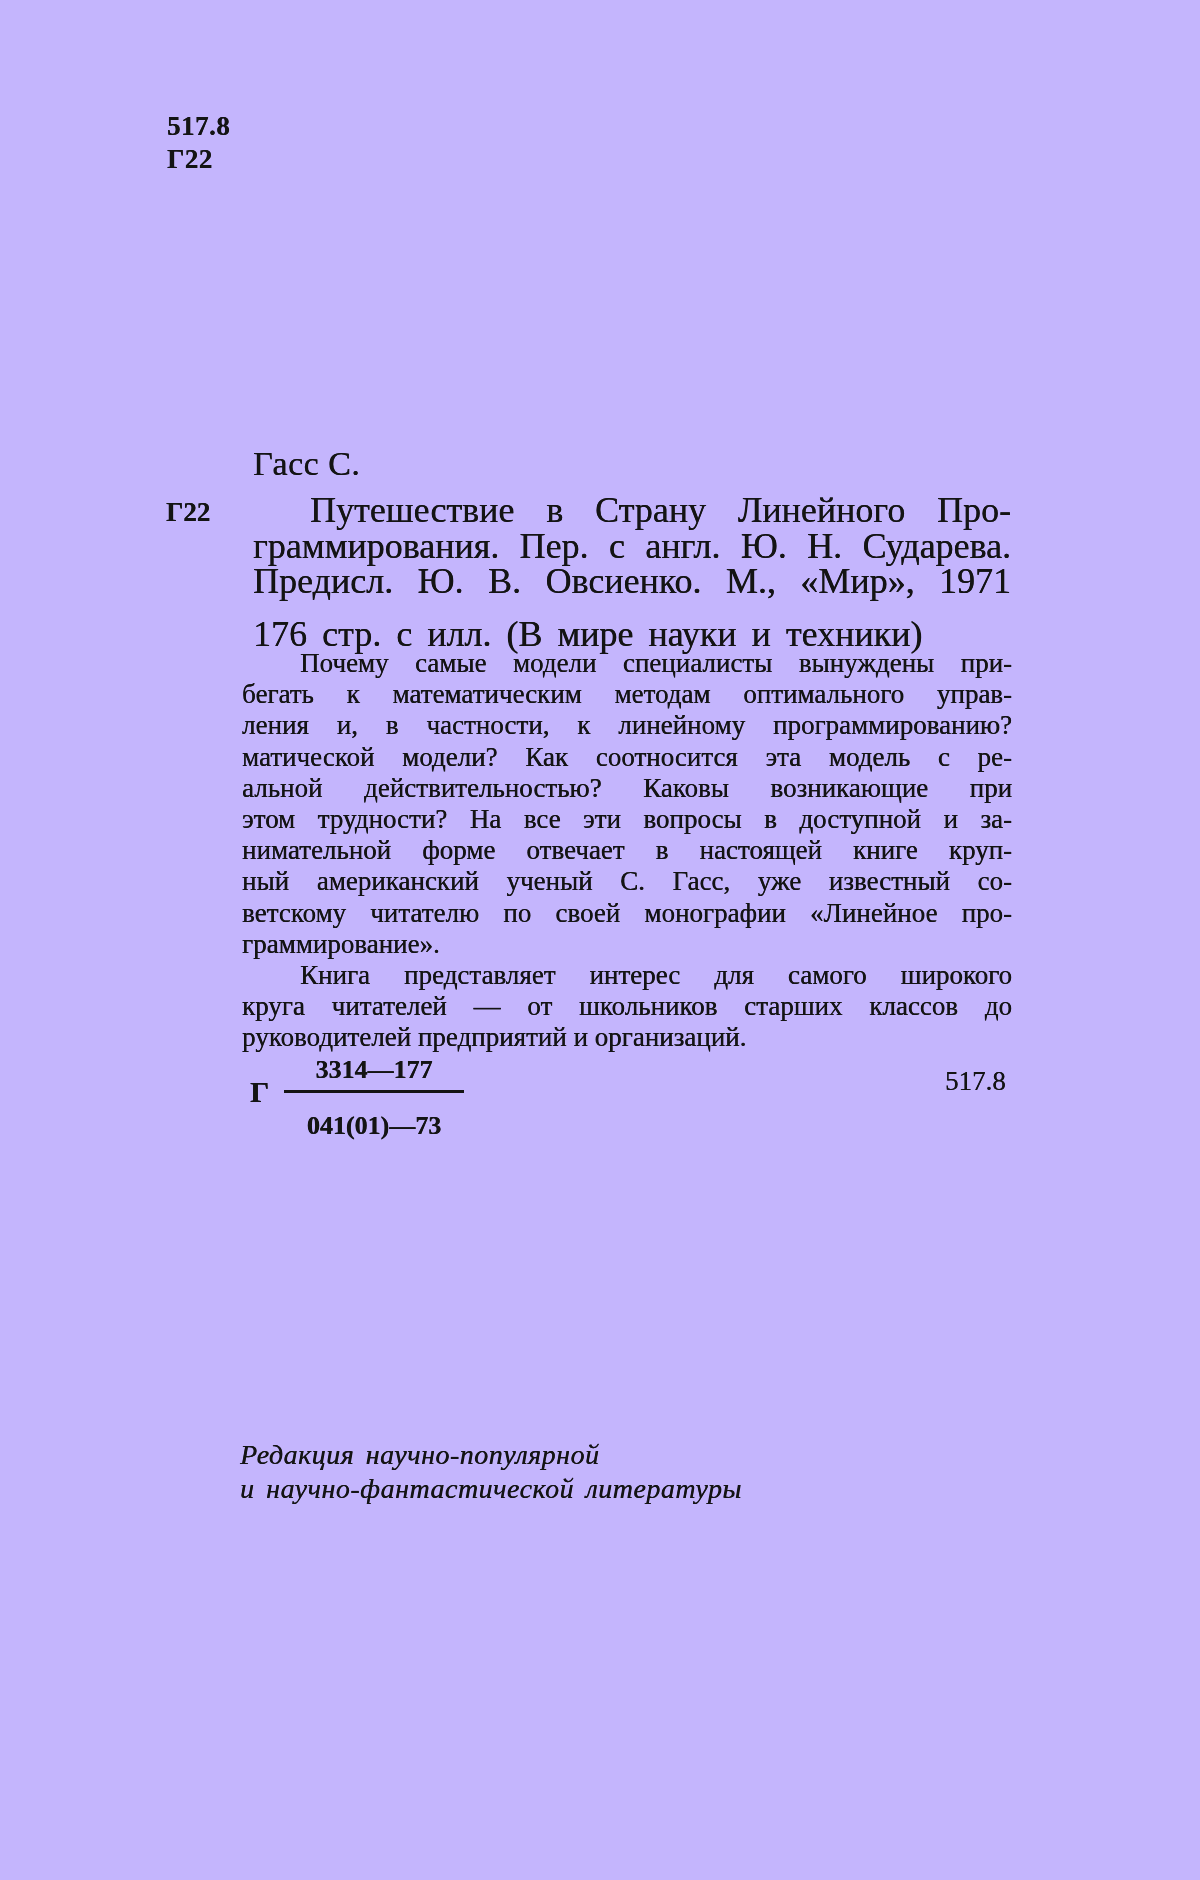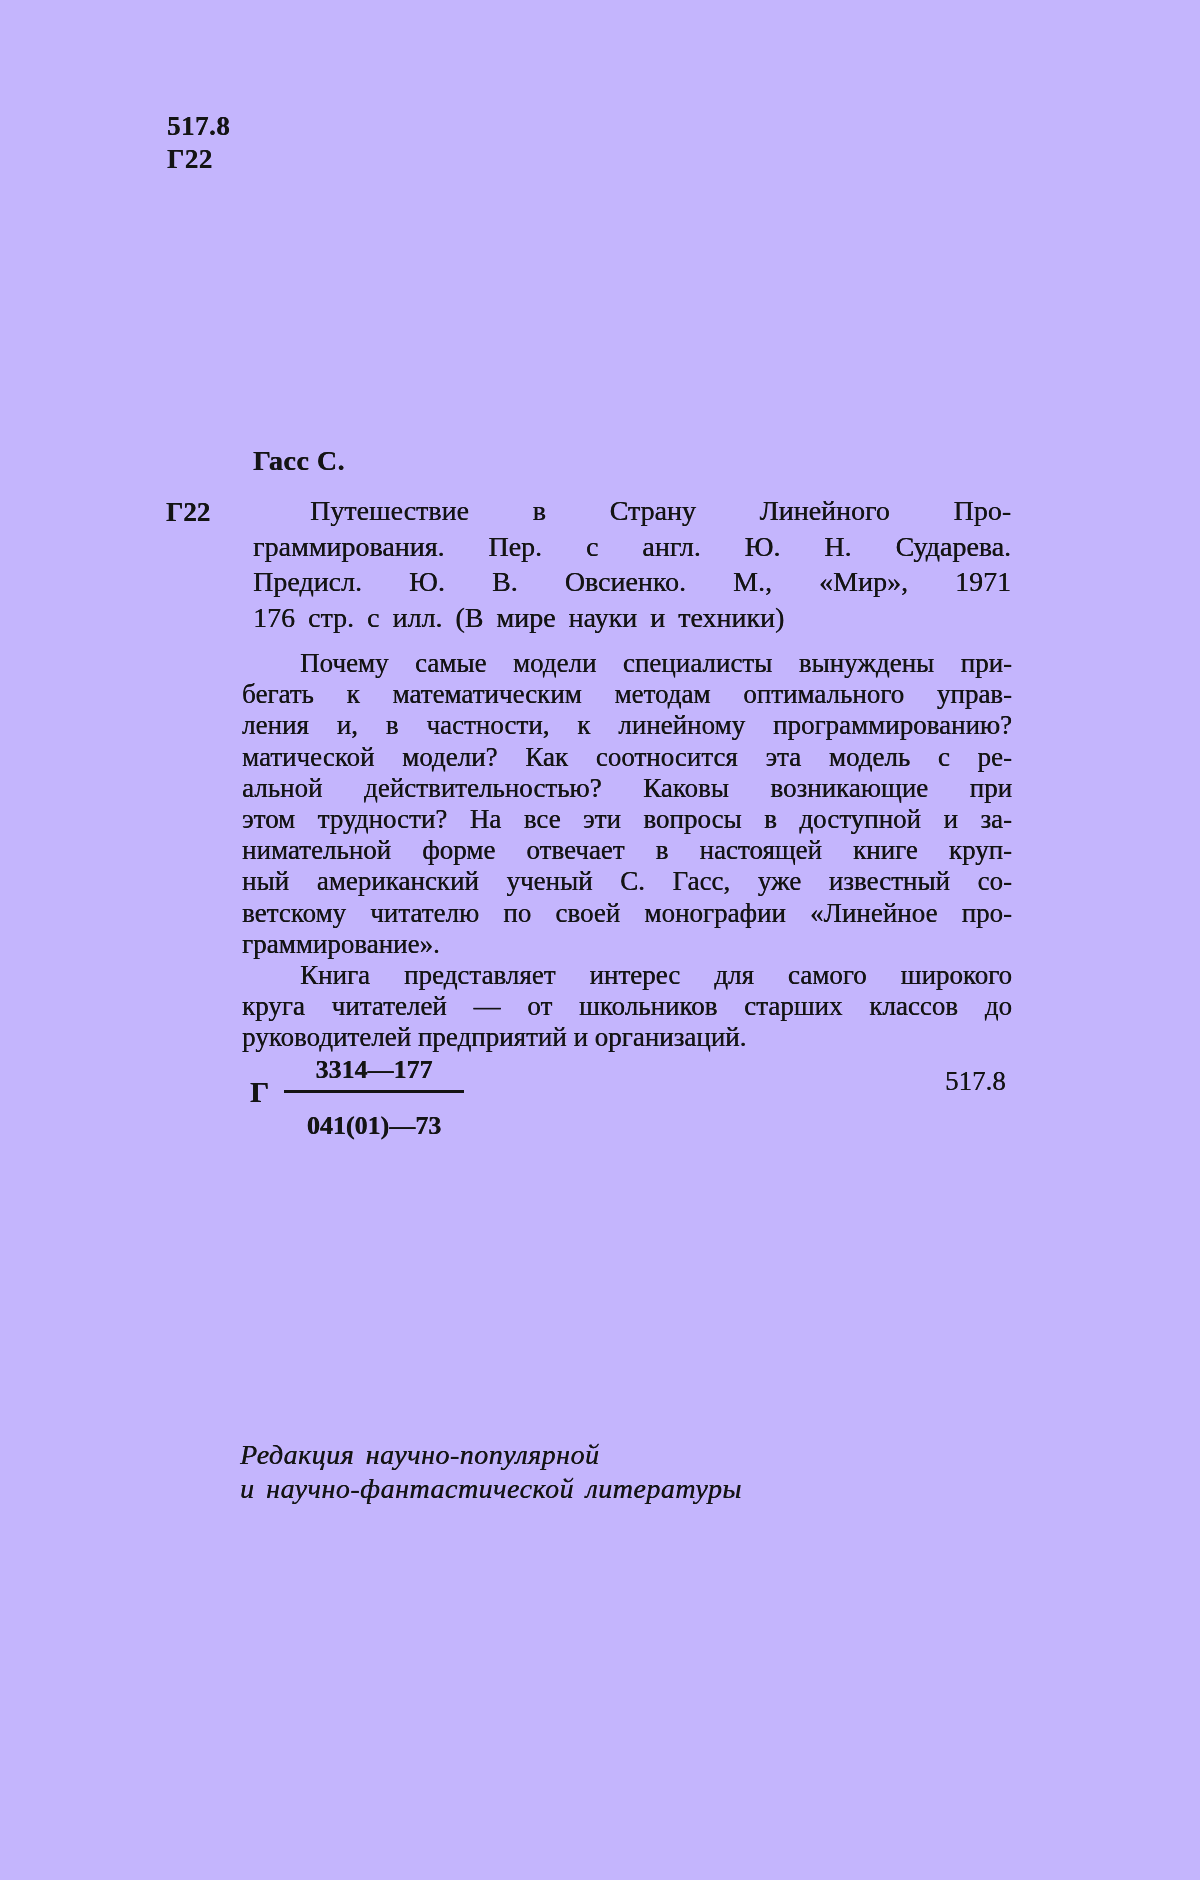--- a/index.html
+++ b/index.html
@@ -28,52 +28,53 @@
     font-size: 27px;
     font-weight: bold;
     line-height: 33px;
     letter-spacing: 0.5px;
   }
   
   #author-heading {
     position: absolute;
     left: 253px;
     top: 445px;
-    font-size: 28px;
-    font-weight: bold;
+    font-size: 34px;
+    font-weight: normal;
     letter-spacing: 0.5px;
   }
   
   #margin-code {
     position: absolute;
     left: 166px;
     top: 497px;
     font-size: 27px;
     font-weight: bold;
   }
   
   #biblio {
     position: absolute;
     left: 253px;
     top: 493px;
     width: 758px;
-    font-size: 28px;
+    font-size: 36px;
     line-height: 35.5px;
   }
   #biblio .jline {
     text-align: justify;
     text-align-last: justify;
     white-space: normal;
   }
   #biblio .jline:first-child {
     text-indent: 57px;
   }
   #biblio .jline:last-child {
     text-align-last: left;
     word-spacing: 6px;
+    margin-top: 17px;
   }
   
   #annotation {
     position: absolute;
     left: 242px;
     top: 648px;
     width: 770px;
     font-size: 27px;
     line-height: 31.2px;
   }

